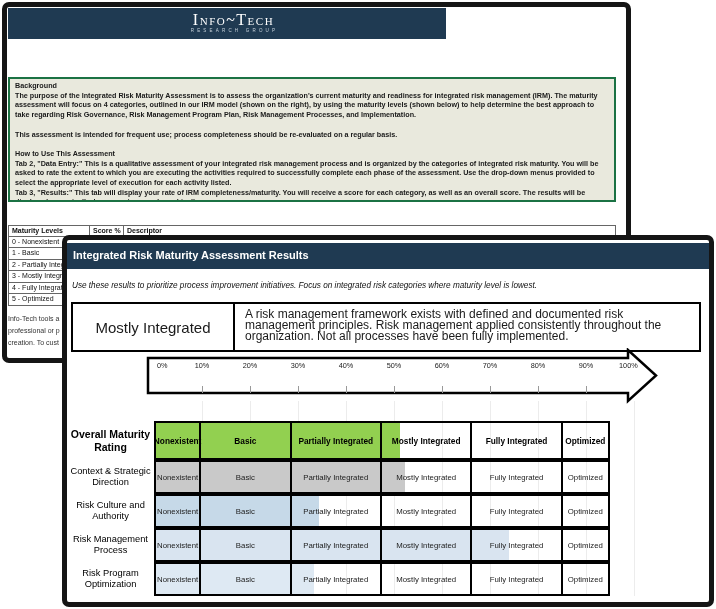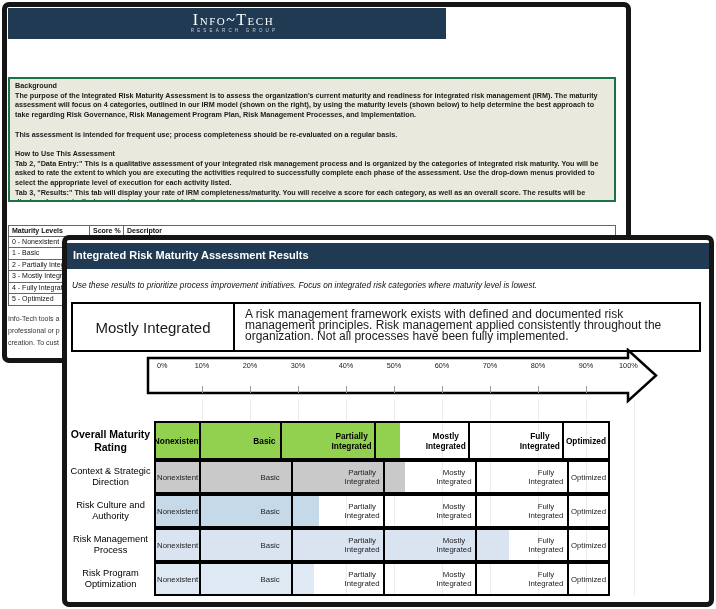--- a/index.html
+++ b/index.html
@@ -87,21 +87,21 @@
   .mgrid { position:relative; width:456px; height:34px; border:2px solid #000; display:flex; }
   .mhead .mgrid { height:39px; }
   .fillbar { position:absolute; left:0; top:0; bottom:0; }
   .mcell {
     position:relative; display:flex; align-items:center; justify-content:center;
     text-align:center; font-size:7.8px; color:#222; padding:0 2px;
     border-right:2px solid #000;
   }
   .mcell:last-child { border-right:none; }
   .mhead .mcell { font-weight:bold; font-size:8.3px; color:#000; }
-  .w10 { width:10%; } .w20 { width:20%;margin-left:48px; }
+  .w10 { width:10%; } .w20 { width:20%; }
 </style>
 </head>
 <body>
 
 <div class="window" id="bg-win">
   <div class="logo-bar">
     <div class="logo-main">Info~Tech</div>
     <div class="logo-sub">RESEARCH GROUP</div>
   </div>
 

